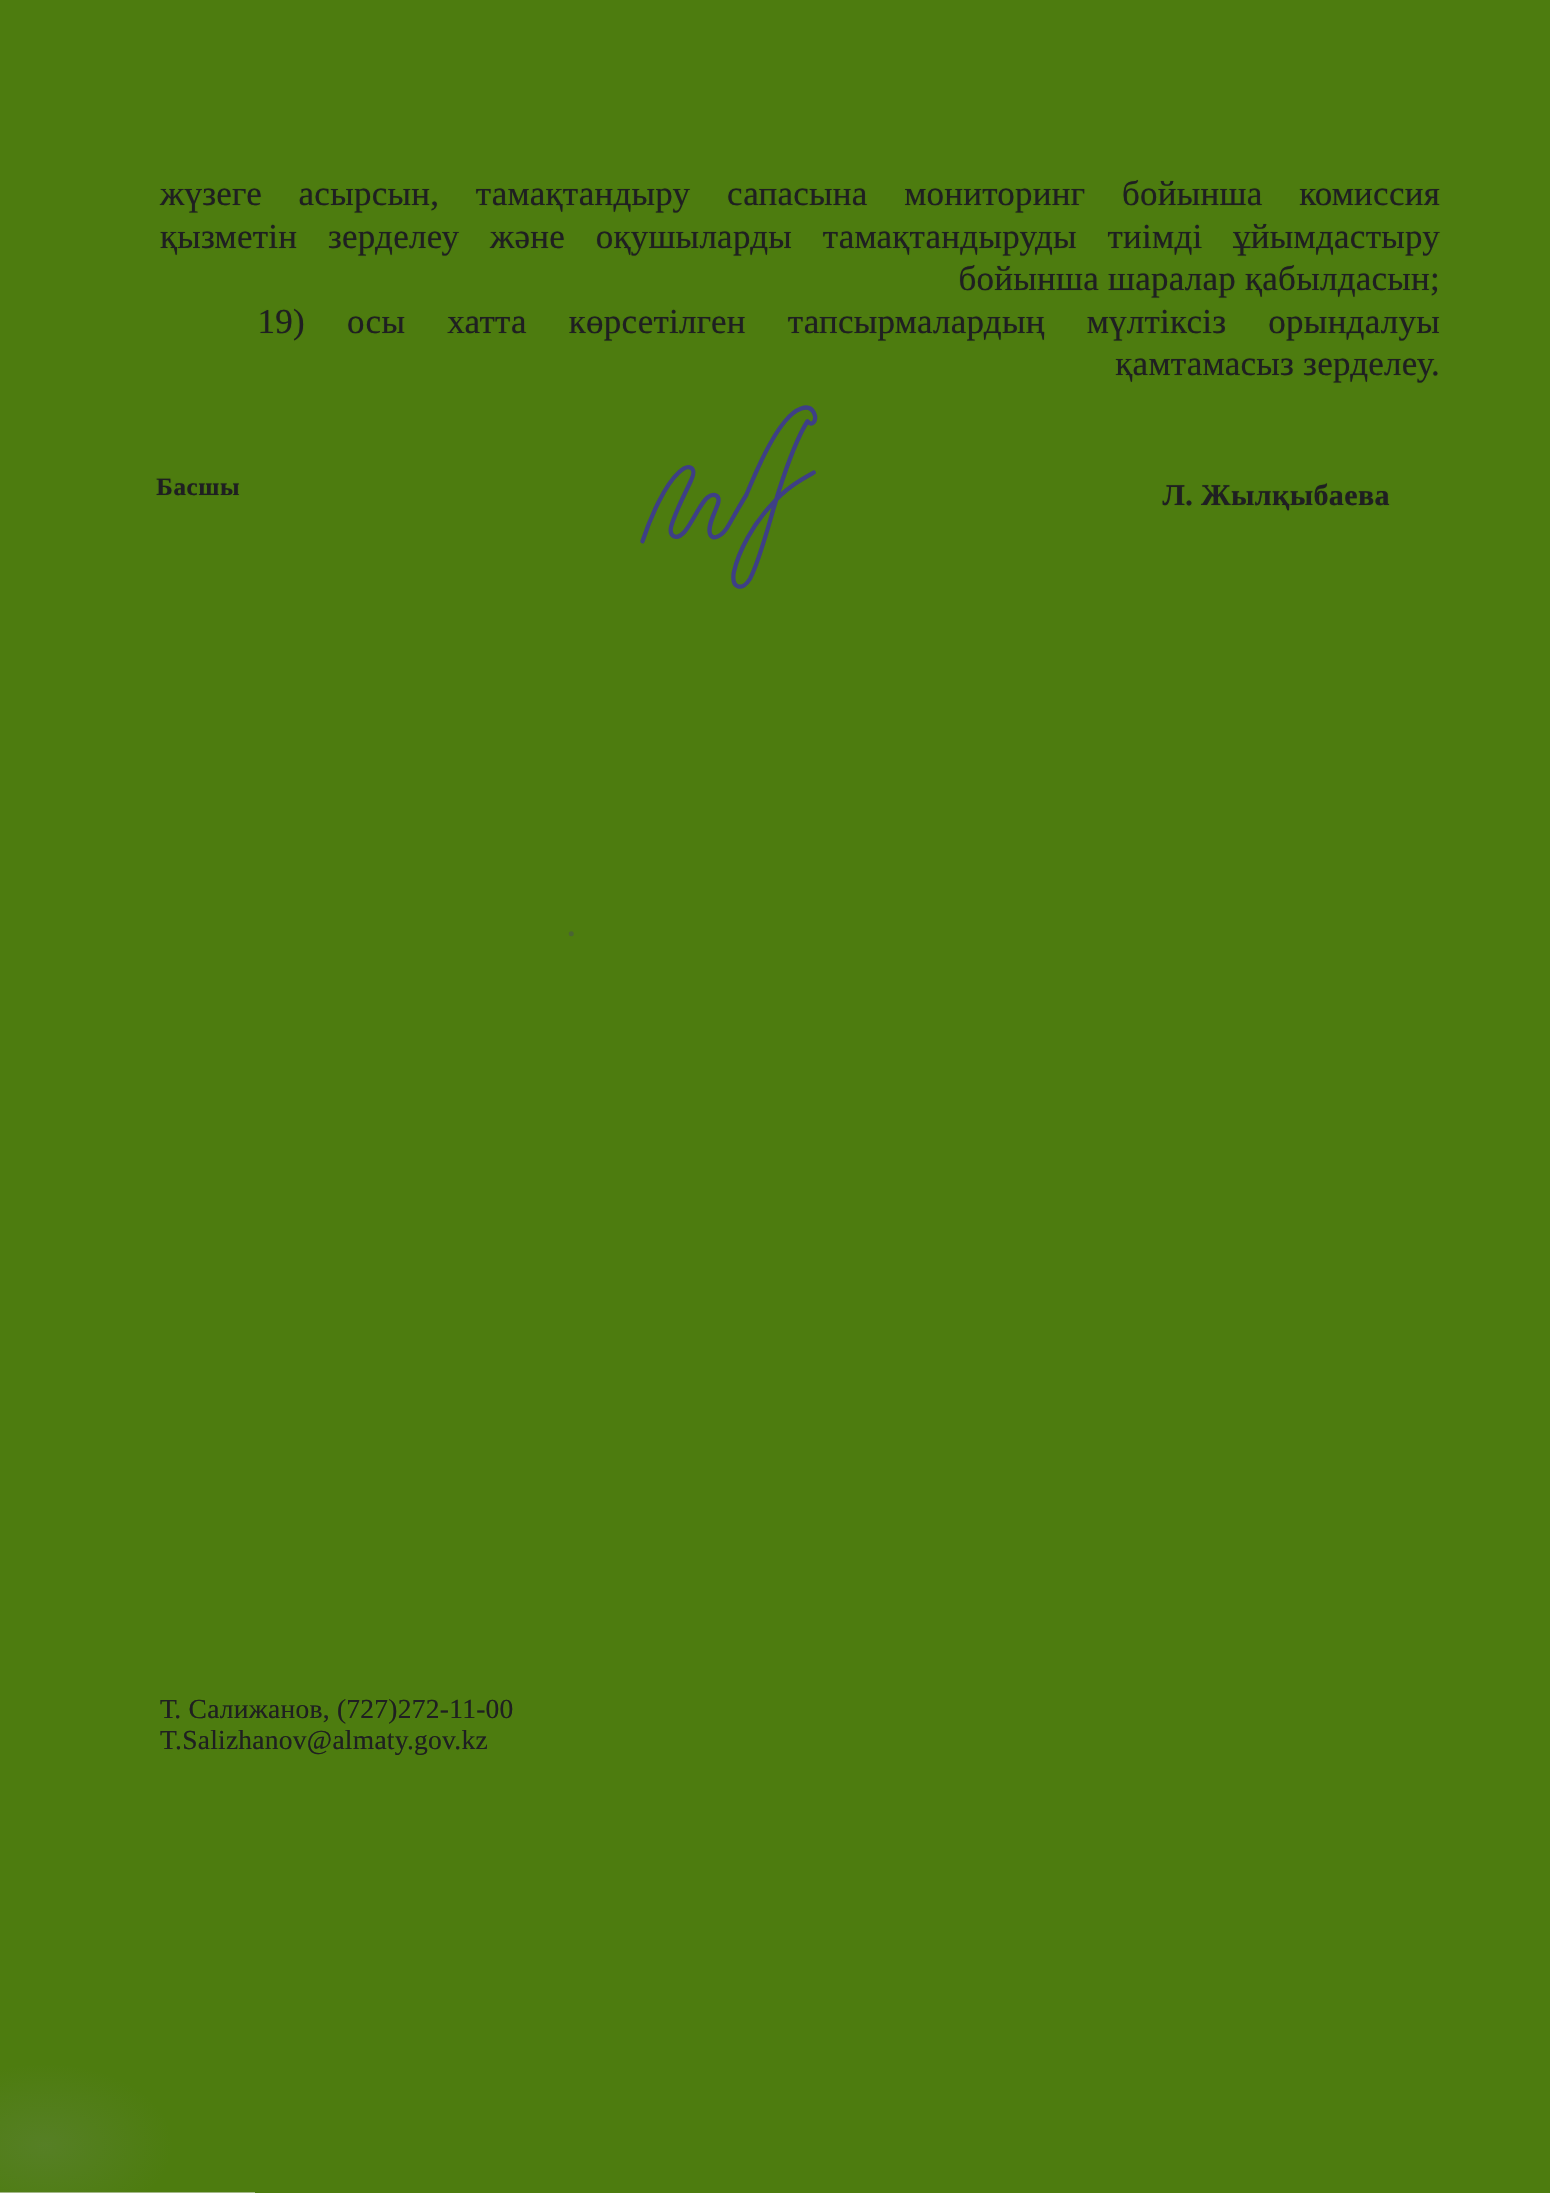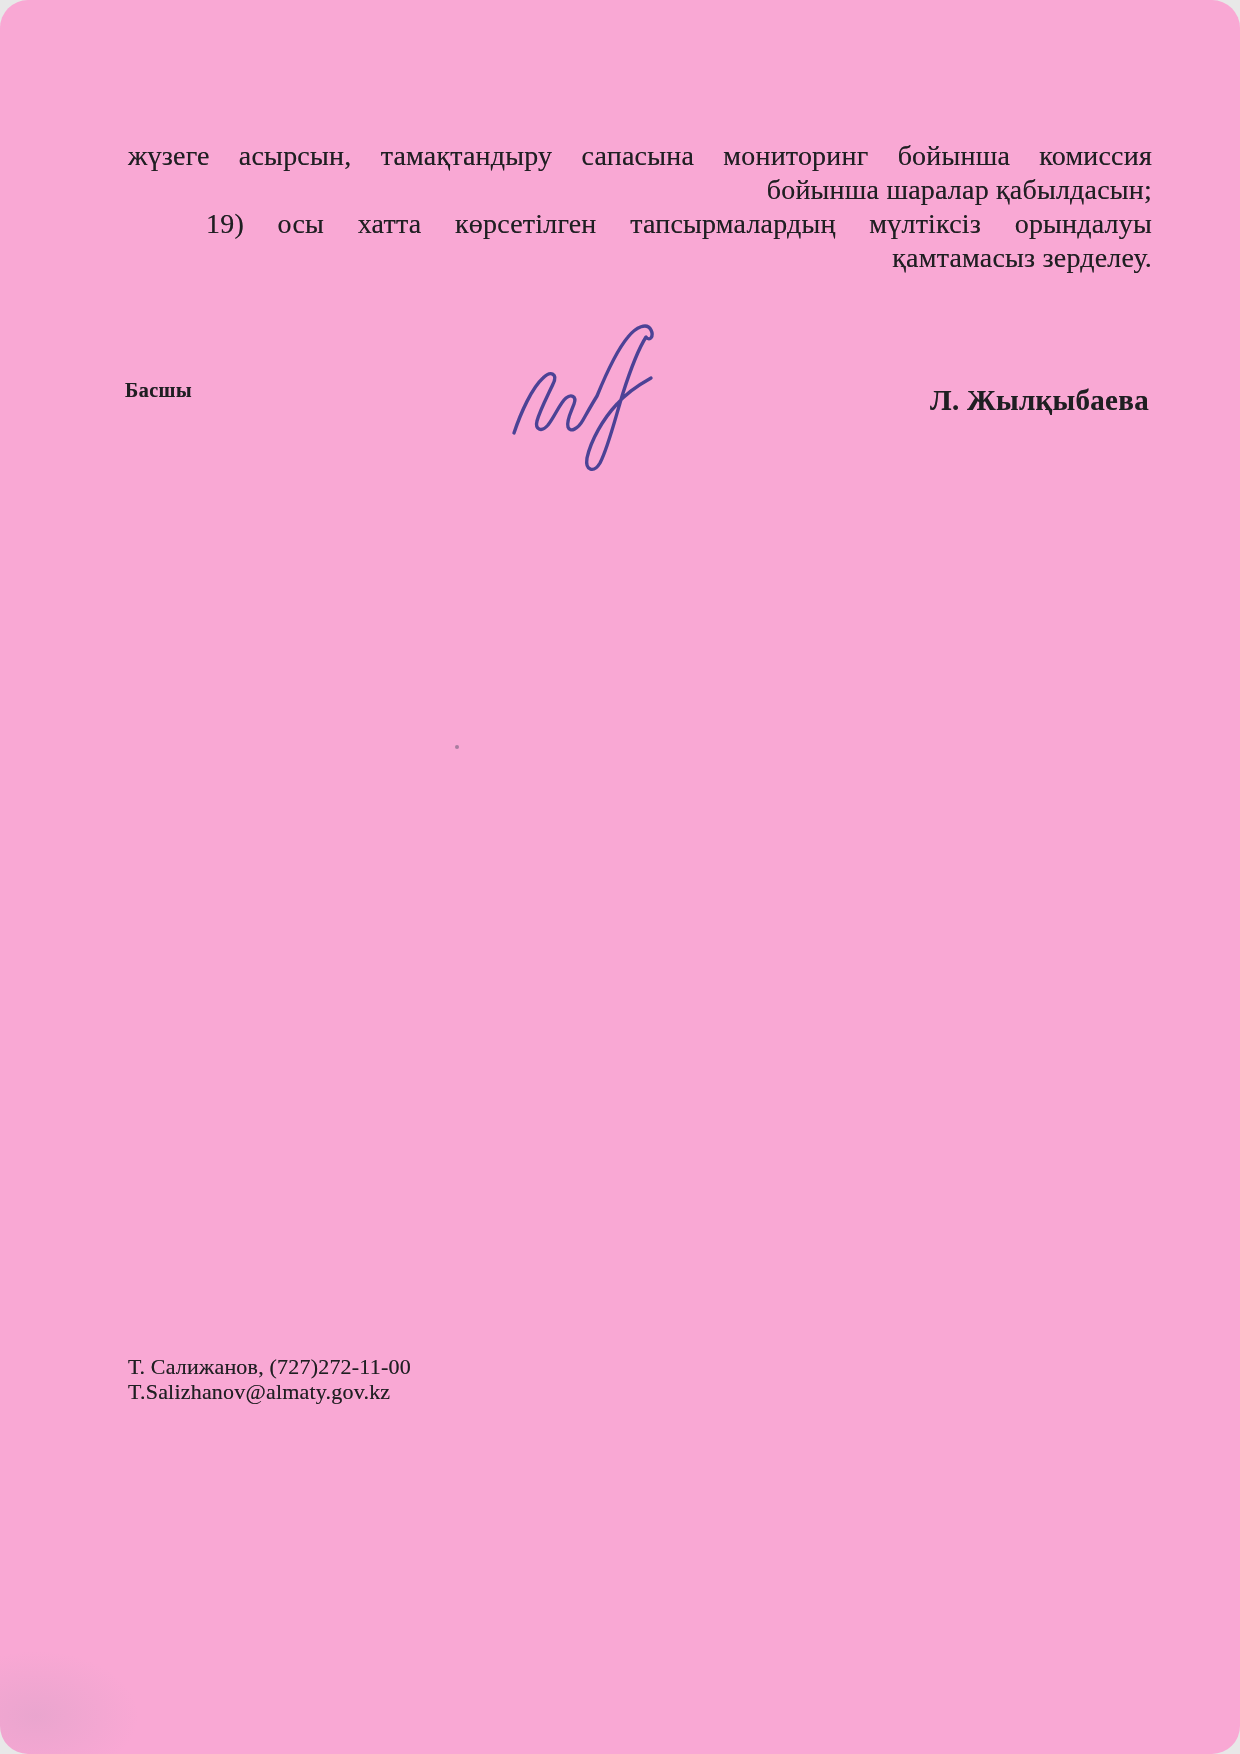--- a/index.html
+++ b/index.html
@@ -5,25 +5,24 @@
   html, body {
     margin: 0;
     padding: 0;
     background: #e8e8e8;
   }
   .page {
     position: relative;
     width: 1240px;
     height: 1754px;
     margin: 0 auto;
-    background: #f9a8d4;
+    background: #4d7c0f;
     overflow: hidden;
     font-family: "Liberation Serif", "DejaVu Serif", serif;
     color: #1f1f22;
-    border-radius: 28px;
   }
   
   .scan-smudge {
     position: absolute;
     left: -20px;
     top: 1650px;
     width: 160px;
     height: 120px;
     background: radial-gradient(ellipse at 35% 55%, rgba(140,148,172,0.14), rgba(140,148,172,0.0) 70%);
   }
@@ -63,21 +62,21 @@
     top: 379px;
     font-size: 20px;
     font-weight: bold;
     letter-spacing: 0.5px;
     text-shadow: 0 0 0.6px rgba(20,20,25,0.5);
   }
   .sig-name {
     position: absolute;
     left: 930px;
     top: 384px;
-    font-size: 29px;
+    font-size: 24px;
     font-weight: bold;
     letter-spacing: 0.3px;
     text-shadow: 0 0 0.6px rgba(20,20,25,0.5);
   }
   .signature-layer {
     position: absolute;
     left: 0;
     top: 0;
     width: 1240px;
     height: 1754px;
@@ -97,20 +96,21 @@
 </head>
 <body>
 
 <div class="page">
 
   <div class="scan-smudge"></div>
   <div class="scan-dot"></div>
 
   <div class="body-text">
     <div class="line justify">жүзеге асырсын, тамақтандыру сапасына мониторинг бойынша комиссия</div>
+    <div class="line justify">қызметін зерделеу және оқушыларды тамақтандыруды тиімді ұйымдастыру</div>
     <div class="line">бойынша шаралар қабылдасын;</div>
     <div class="line justify indent">19) осы хатта көрсетілген тапсырмалардың мүлтіксіз орындалуы</div>
     <div class="line">қамтамасыз зерделеу.</div>
   </div>
 
   <div class="sig-title">Басшы</div>
 
   <svg class="signature-layer" viewBox="0 0 1240 1754" xmlns="http://www.w3.org/2000/svg">
     <path fill="none" stroke="#3d3a90" stroke-width="3.4" stroke-linecap="round" stroke-linejoin="round" opacity="0.92" d="M 514 433
              C 521 412, 532 388, 543 378

